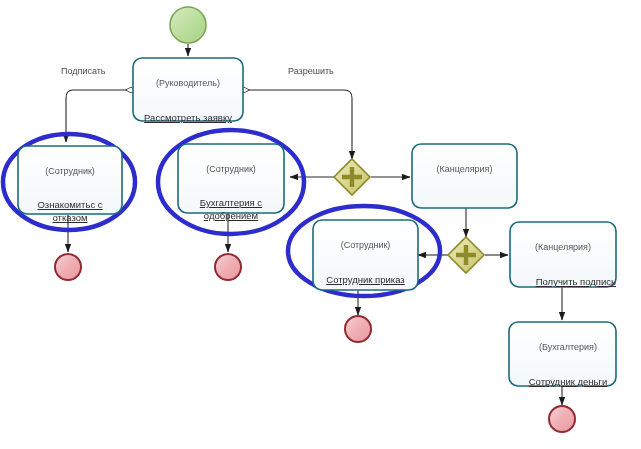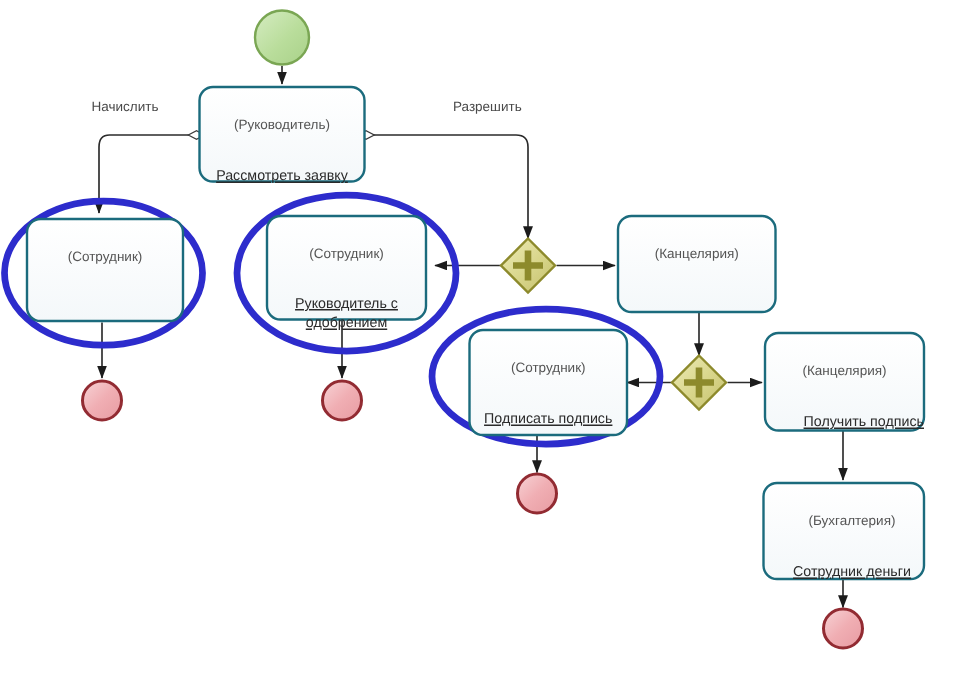--- a/index.html
+++ b/index.html
@@ -148,43 +148,45 @@
     </g>
   </svg>
 
   <div class="node-label" style="left:133px; top:64px; width:110px;text-align:center;">
     <div class="lane-label">(Руководитель)</div>
     <div class="task-text" style="margin-top:8px;">Рассмотреть заявку</div>
   </div>
 
   <div class="node-label" style="left:18px; top:152px; width:104px;">
     <div class="lane-label">(Сотрудник)</div>
+    <div class="task-text" style="margin-top:7px;">Ознакомитьс с
+отказом</div>
   </div>
 
   <div class="node-label" style="left:178px; top:150px; width:106px;">
     <div class="lane-label">(Сотрудник)</div>
-    <div class="task-text" style="margin-top:7px;">Руководитель с
+    <div class="task-text" style="margin-top:7px;">Бухгалтерия с
 одобрением</div>
   </div>
 
   <div class="node-label" style="left:313px; top:226px; width:105px;">
     <div class="lane-label">(Сотрудник)</div>
-    <div class="task-text" style="margin-top:8px;">Подписать подпись</div>
+    <div class="task-text" style="margin-top:8px;">Сотрудник приказ</div>
   </div>
 
   <div class="node-label" style="left:412px; top:150px; width:105px;">
     <div class="lane-label">(Канцелярия)</div>
   </div>
 
   <div class="node-label" style="left:510px; top:228px; width:106px;">
     <div class="lane-label">(Канцелярия)</div>
     <div class="task-text" style="margin-top:8px;text-align:right;">Получить подпись</div>
   </div>
 
   <div class="node-label" style="left:509px; top:328px; width:118px;">
     <div class="lane-label">(Бухгалтерия)</div>
     <div class="task-text" style="margin-top:8px;">Сотрудник деньги</div>
   </div>
 
-  <div class="edge-label" style="left:61px; top:66px;">Начислить</div>
-  <div class="edge-label" style="left:302px; top:66px;">Разрешить</div>
+  <div class="edge-label" style="left:61px; top:66px;">Подписать</div>
+  <div class="edge-label" style="left:288px; top:66px;">Разрешить</div>
 
 </div>
 
 </body></html>

